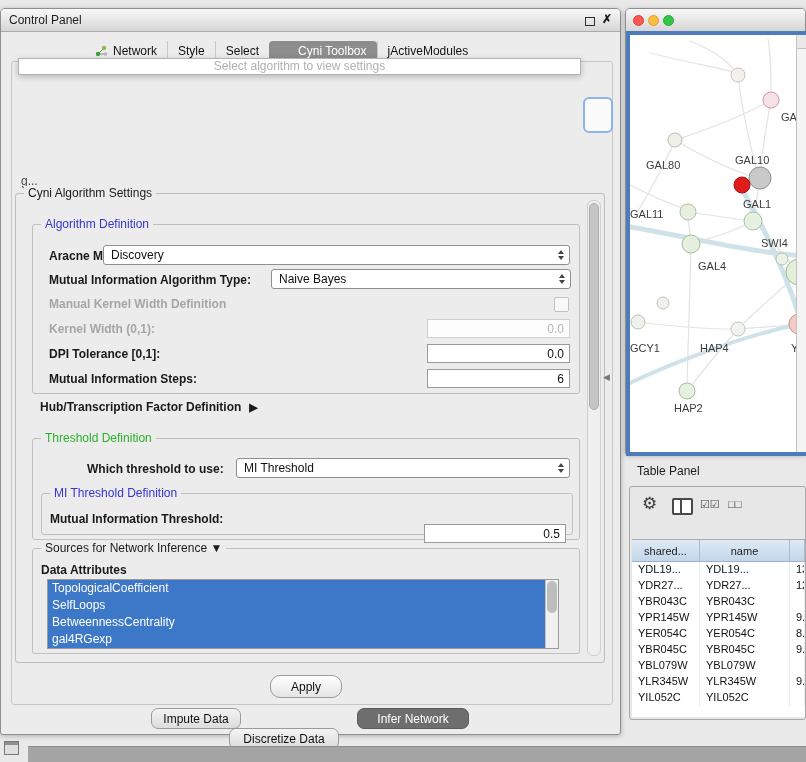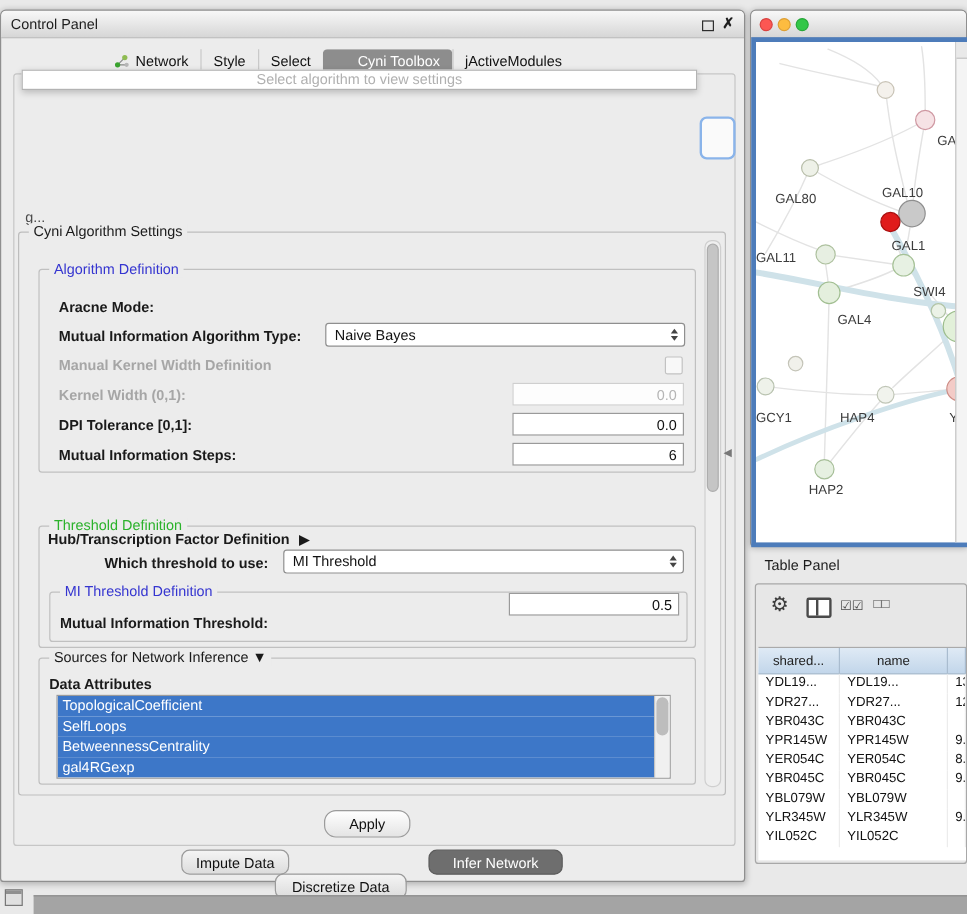--- a/index.html
+++ b/index.html
@@ -57,21 +57,21 @@
   .arr .au,.arr .ad { display:block; width:0; height:0; border-left:3.5px solid transparent;
                       border-right:3.5px solid transparent; }
   .arr .au { border-bottom:4px solid #444; margin-bottom:2px; }
   .arr .ad { border-top:4px solid #444; }
 
   .tfield { position:absolute; height:19px; background:#fff; border:1px solid #9a9a9a; box-sizing:border-box;
             font-size:12px; color:#111; display:flex; align-items:center; justify-content:flex-end; padding:0 5px; }
   .tfield.dis { border-color:#cfcfcf; color:#b5b5b5; background:#fdfdfd; }
   .checkbox { position:absolute; width:13px; height:13px; border:1px solid #c2c2c2; background:#f8f8f8; border-radius:2px; }
 
-  .hub-row { position:absolute; left:24px; top:206px; font-size:12px; font-weight:bold; color:#1a1a1a;margin-top:42px; }
+  .hub-row { position:absolute; left:24px; top:206px; font-size:12px; font-weight:bold; color:#1a1a1a; }
   .hub-row .tri { font-size:11px; margin-left:8px; }
 
   .attr-label { position:absolute; left:8px; top:14px; font-size:12px; font-weight:bold; color:#1a1a1a; }
   .attr-list { position:absolute; left:14px; top:30px; width:512px; height:70px; background:#fff;
                border:1px solid #9a9a9a; box-sizing:border-box; overflow:hidden; }
   .attr-item { height:17px; line-height:17px; width:calc(100% - 12px); background:#3d77c8; color:#fff;
                font-size:12px; padding-left:4px; box-sizing:border-box; white-space:nowrap; overflow:hidden; }
   .attr-scroll { position:absolute; right:0; top:0; bottom:0; width:12px; background:#f0f0f0; border-left:1px solid #c4c4c4; }
   .attr-thumb { position:absolute; left:1px; right:1px; top:1px; height:32px; background:#bdbdbd; border-radius:5px; }
 
@@ -185,20 +185,27 @@
     <div class="fragment-combo">g...</div>
     <div class="focus-fragment"></div>
 
     <div class="gbox" id="settings-box">
       <span class="gtitle">Cyni Algorithm Settings</span>
 
       <div class="gbox" id="algodef-box">
         <span class="gtitle blue">Algorithm Definition</span>
 
         <span class="lbl" style="left:16px;top:24px">Aracne Mode:</span>
+        <div class="combo" style="left:70px;top:20px;width:467px">
+          <span>Discovery</span>
+          <span class="arr">
+              <span class="au"></span>
+              <span class="ad"></span>
+            </span>
+        </div>
 
         <span class="lbl" style="left:16px;top:48px">Mutual Information Algorithm Type:</span>
         <div class="combo" style="left:238px;top:44px;width:300px">
           <span>Naive Bayes</span>
           <span class="arr">
               <span class="au"></span>
               <span class="ad"></span>
             </span>
         </div>
 
@@ -233,21 +240,21 @@
           <span>MI Threshold</span>
           <span class="arr">
               <span class="au"></span>
               <span class="ad"></span>
             </span>
         </div>
 
         <div class="gbox" id="mithresh-box">
           <span class="gtitle blue">MI Threshold Definition</span>
           <span class="lbl" style="left:8px;top:18px">Mutual Information Threshold:</span>
-          <div class="tfield" style="left:382px;top:0;width:142px">
+          <div class="tfield" style="left:382px;top:30px;width:142px">
             <span>0.5</span>
           </div>
         </div>
       </div>
 
       <div class="gbox" id="sources-box">
         <span class="gtitle"><span>Sources for Network Inference</span> <span>▼</span></span>
         <span class="attr-label">Data Attributes</span>
         <div class="attr-list">
           <div class="attr-scroll">

